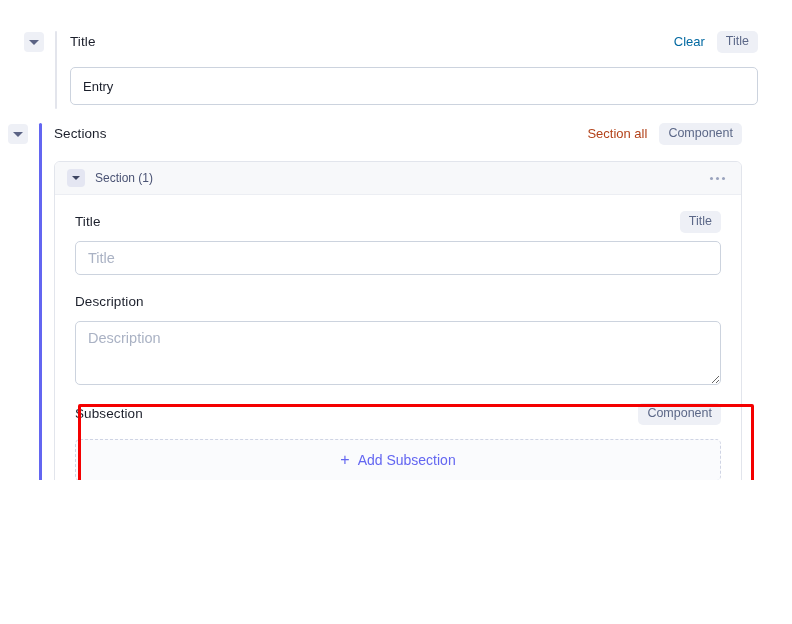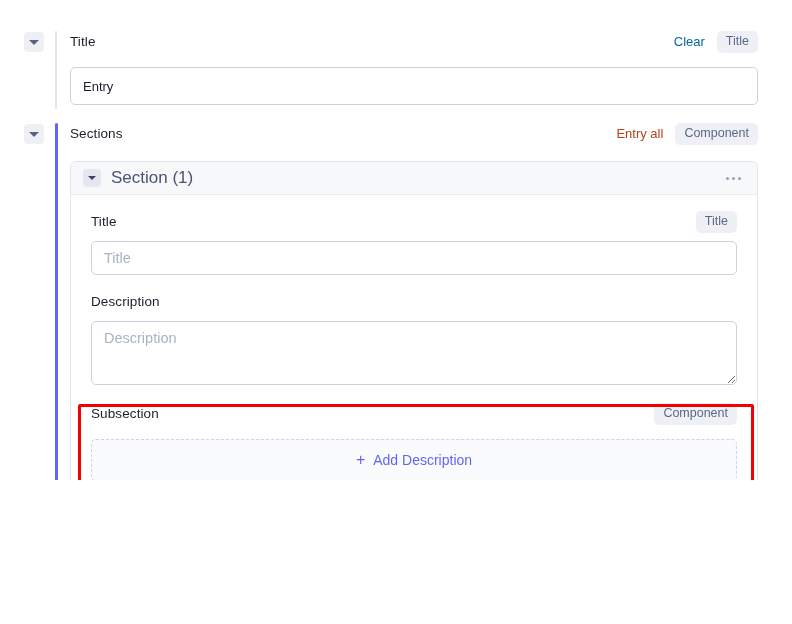--- a/index.html
+++ b/index.html
@@ -143,21 +143,21 @@
   .section-head {
     height: 33px;
     background: #f7f8fa;
     border-bottom: 1px solid #eceef3;
     display: flex;
     align-items: center;
     padding: 0 14px 0 12px;
     gap: 10px;
   }
   .section-title {
-    font-size: 17px;
+    font-size: 12px;
     color: #4a5374;
     flex: 1;
   }
   .kebab {
     display: flex;
     gap: 3px;
     align-items: center;
     cursor: pointer;
     padding: 4px 2px;
   }
@@ -226,34 +226,34 @@
         <span class="label-actions">
           <span class="link-action">Clear</span>
           <span class="badge">Title</span>
         </span>
       </div>
       <div class="spacer-14"></div>
       <input class="text-input" value="Entry" style="">
     </div>
   </div>
 
-  <div class="group-row" style="left:24px; top:123px; width:734px; height:472px;justify-content:center;">
+  <div class="group-row" style="left:8px; top:123px; width:734px; height:472px;justify-content:center;">
 
     <div class="toggle-chip" style="margin-top:1px;">
       <span class="caret"></span>
     </div>
 
     <div class="rail accent" style="margin-left:11px; height:472px;"></div>
 
     <div class="group-body" style="margin-left:12px;">
 
       <div class="label-row">
         <span class="field-label">Sections</span>
         <span class="label-actions">
-          <span class="link-action danger">Entry all</span>
+          <span class="link-action danger">Section all</span>
           <span class="badge">Component</span>
         </span>
       </div>
 
       <div class="spacer-16"></div>
 
       <div class="section-card">
 
         <div class="section-head">
           <span class="toggle-chip sm">
@@ -290,21 +290,21 @@
 
           
           <div style="padding-top:2px;">
             <div class="label-row">
               <span class="field-label">Subsection</span>
               <span class="badge">Component</span>
             </div>
             <div class="spacer-14"></div>
             <div class="add-dashed">
               <span class="plus">+</span>
-              <span>Add Description</span>
+              <span>Add Subsection</span>
             </div>
           </div>
 
         </div>
       </div>
 
       <div style="height:32px;"></div>
 
       <div class="add-dashed filled">
         <span class="plus">+</span>

